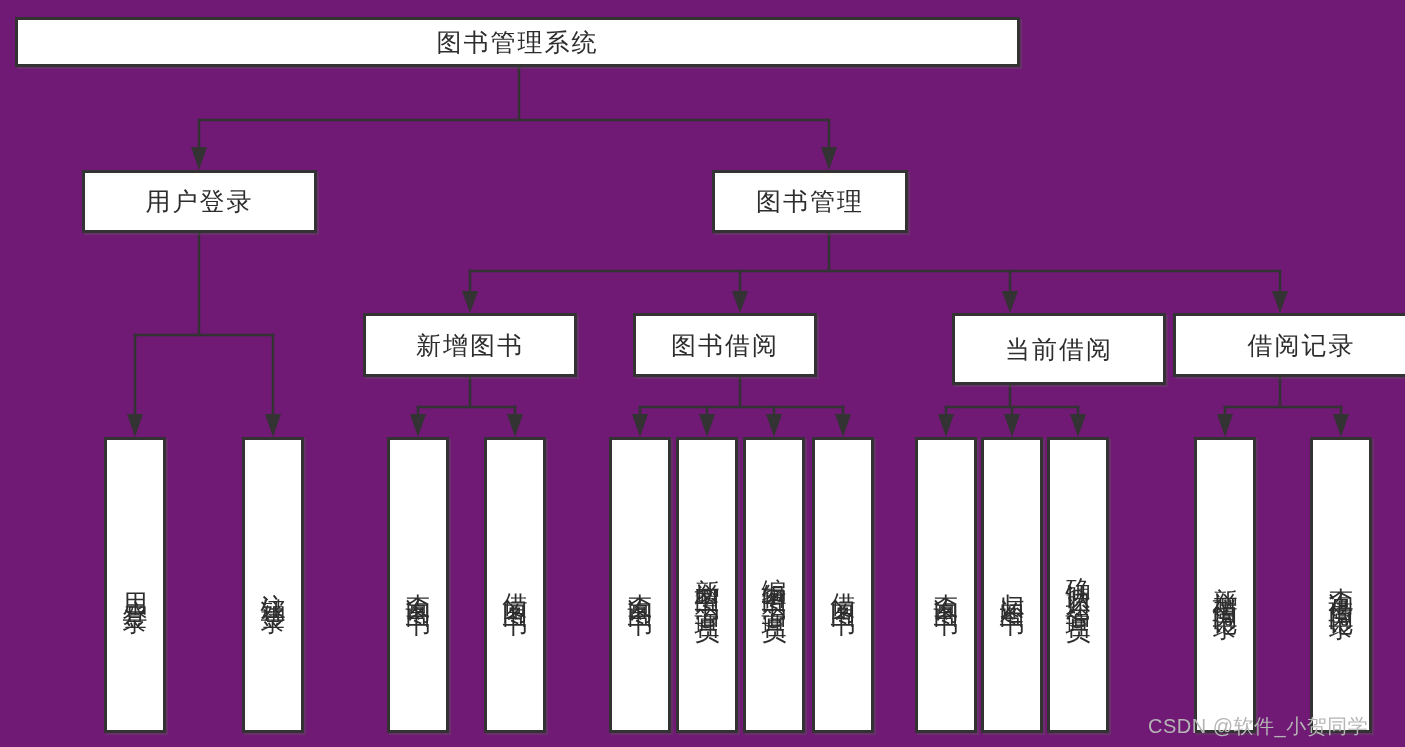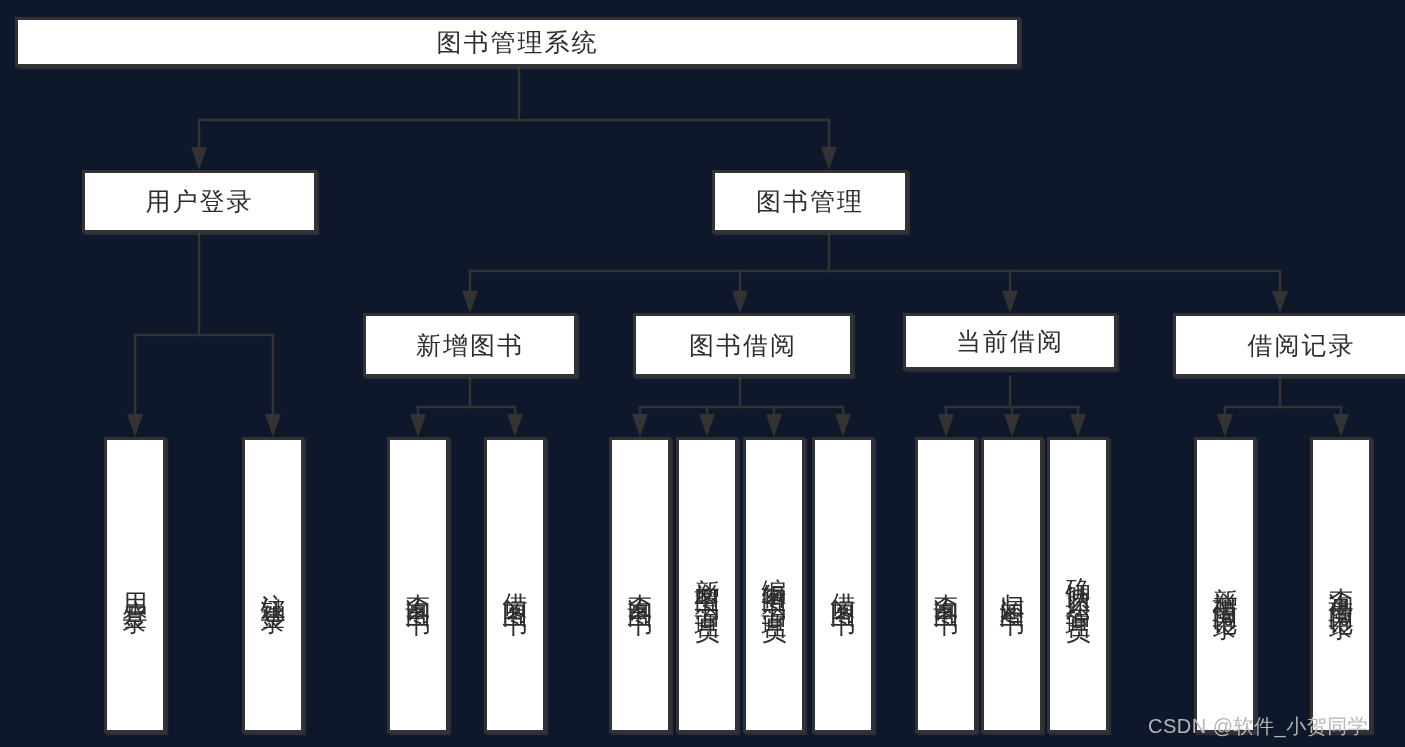--- a/index.html
+++ b/index.html
@@ -5,21 +5,21 @@
   html, body {
     margin: 0;
     padding: 0;
     background: #ffffff;
     font-family: "Liberation Sans", "DejaVu Sans", sans-serif;
   }
   #canvas {
     position: relative;
     width: 1405px;
     height: 747px;
-    background: #0f172a;
+    background: #701a75;
     overflow: hidden;
   }
   #connectors {
     position: absolute;
     left: 0; top: 0;
     width: 1405px;
     height: 747px;
   }
   .box {
     position: absolute;
@@ -138,24 +138,24 @@
   <div class="box" style="left:82px;top:170px;width:235px;height:63px">
     <span class="hlbl">用户登录</span>
   </div>
   <div class="box" style="left:712px;top:170px;width:196px;height:63px">
     <span class="hlbl">图书管理</span>
   </div>
 
   <div class="box" style="left:363px;top:313px;width:214px;height:64px">
     <span class="hlbl">新增图书</span>
   </div>
-  <div class="box" style="left:633px;top:313px;width:220px;height:64px">
+  <div class="box" style="left:633px;top:313px;width:184px;height:64px">
     <span class="hlbl">图书借阅</span>
   </div>
-  <div class="box" style="left:903px;top:313px;width:214px;height:57px">
+  <div class="box" style="left:952px;top:313px;width:214px;height:72px">
     <span class="hlbl">当前借阅</span>
   </div>
   <div class="box" style="left:1173px;top:313px;width:257px;height:64px">
     <span class="hlbl">借阅记录</span>
   </div>
 
   <div class="box" style="left:104px;top:437px;width:62px;height:296px">
     <span class="vlbl">用户登录</span>
   </div>
   <div class="box" style="left:242px;top:437px;width:62px;height:296px">

